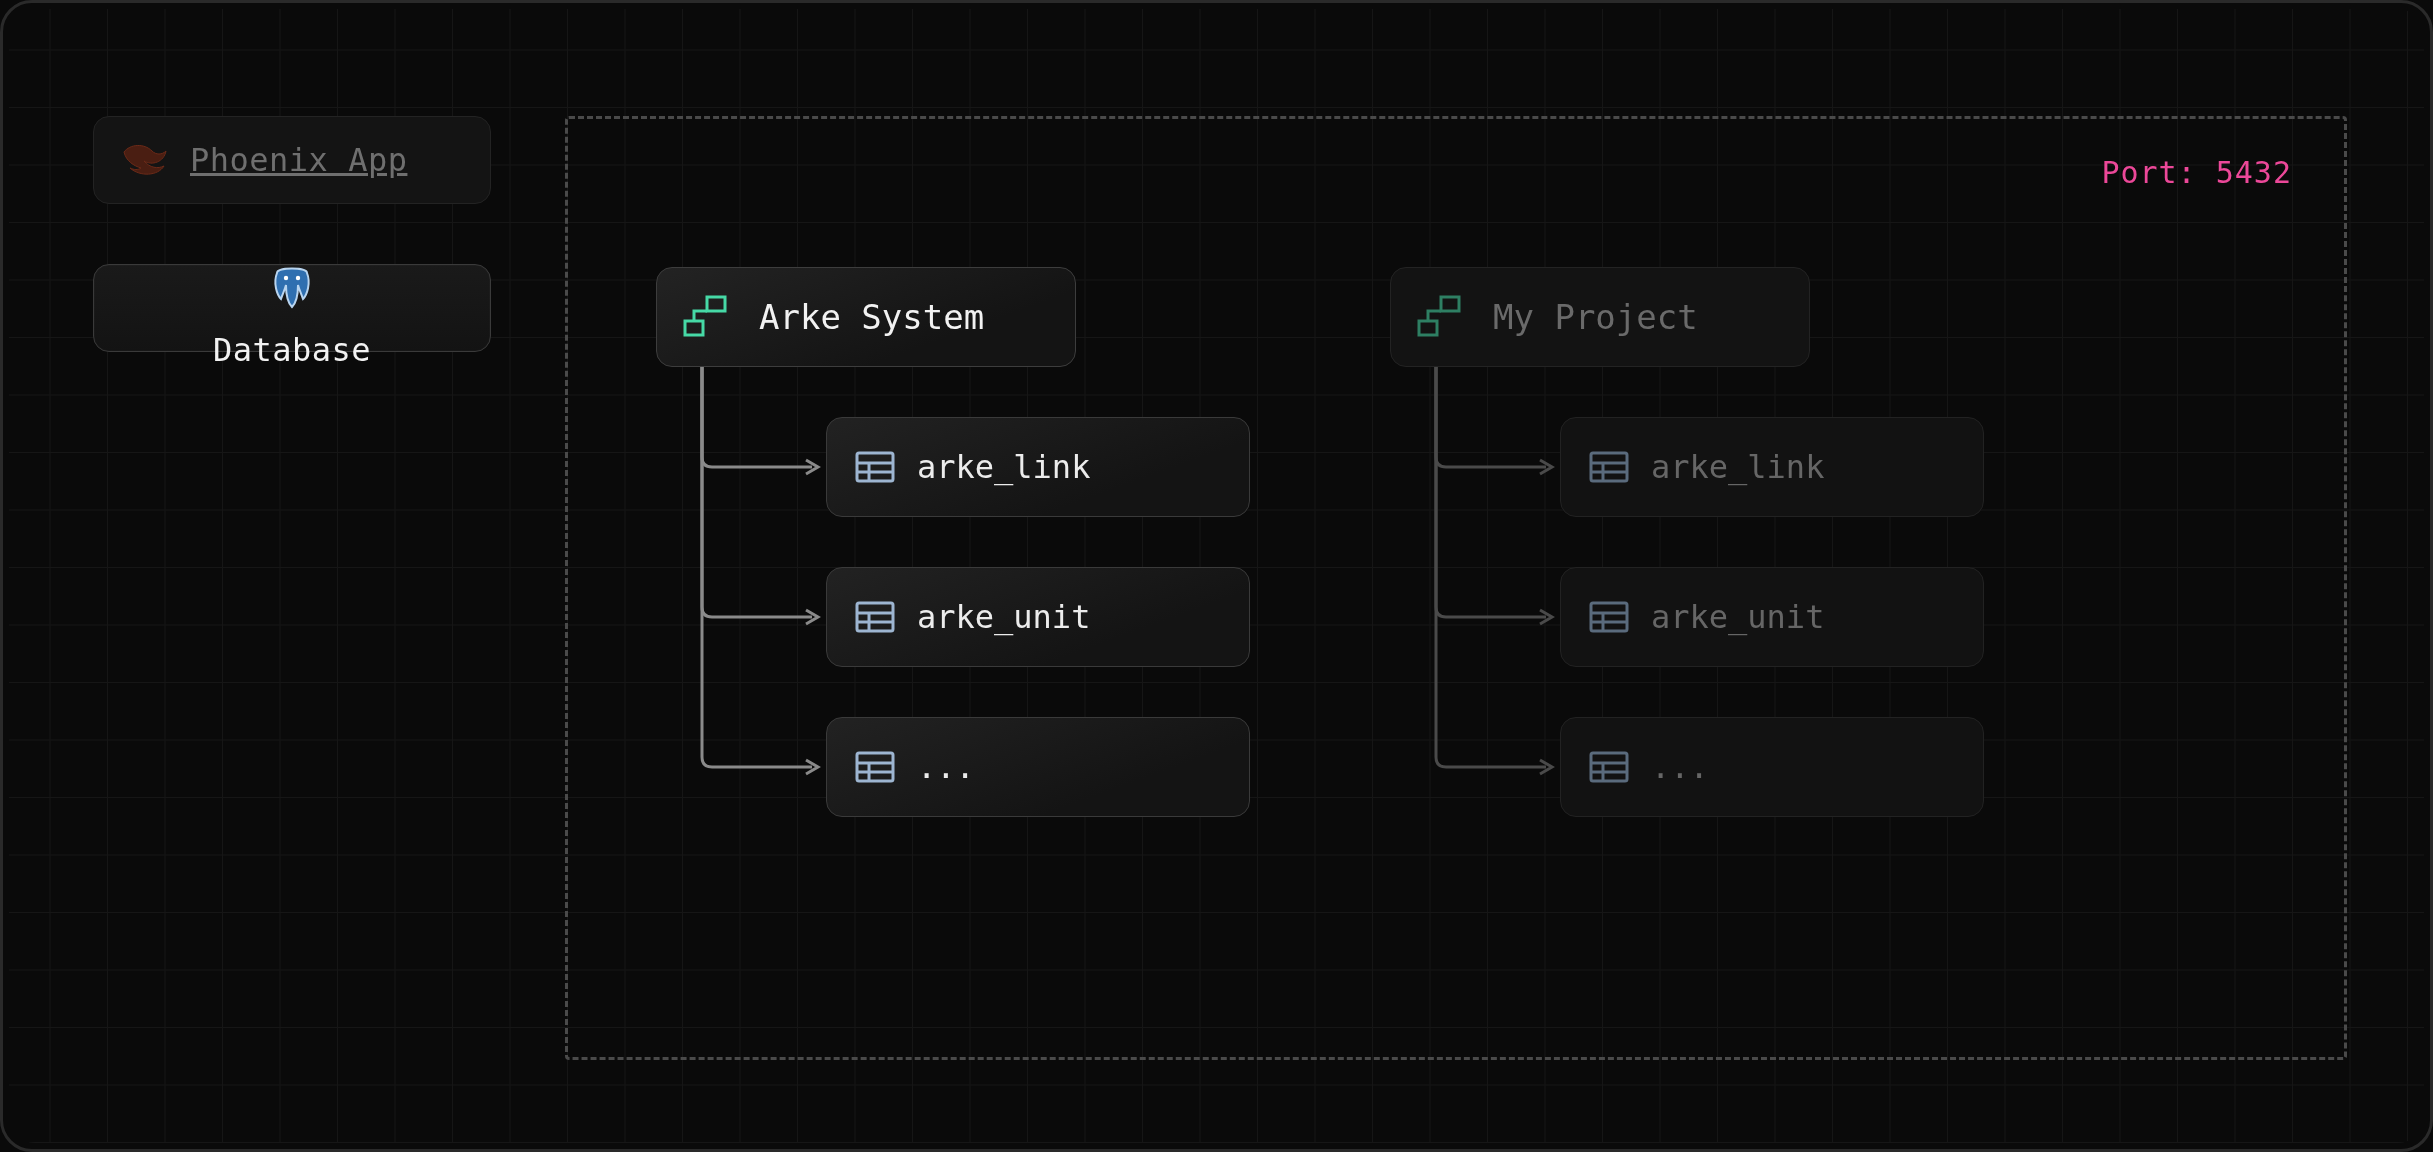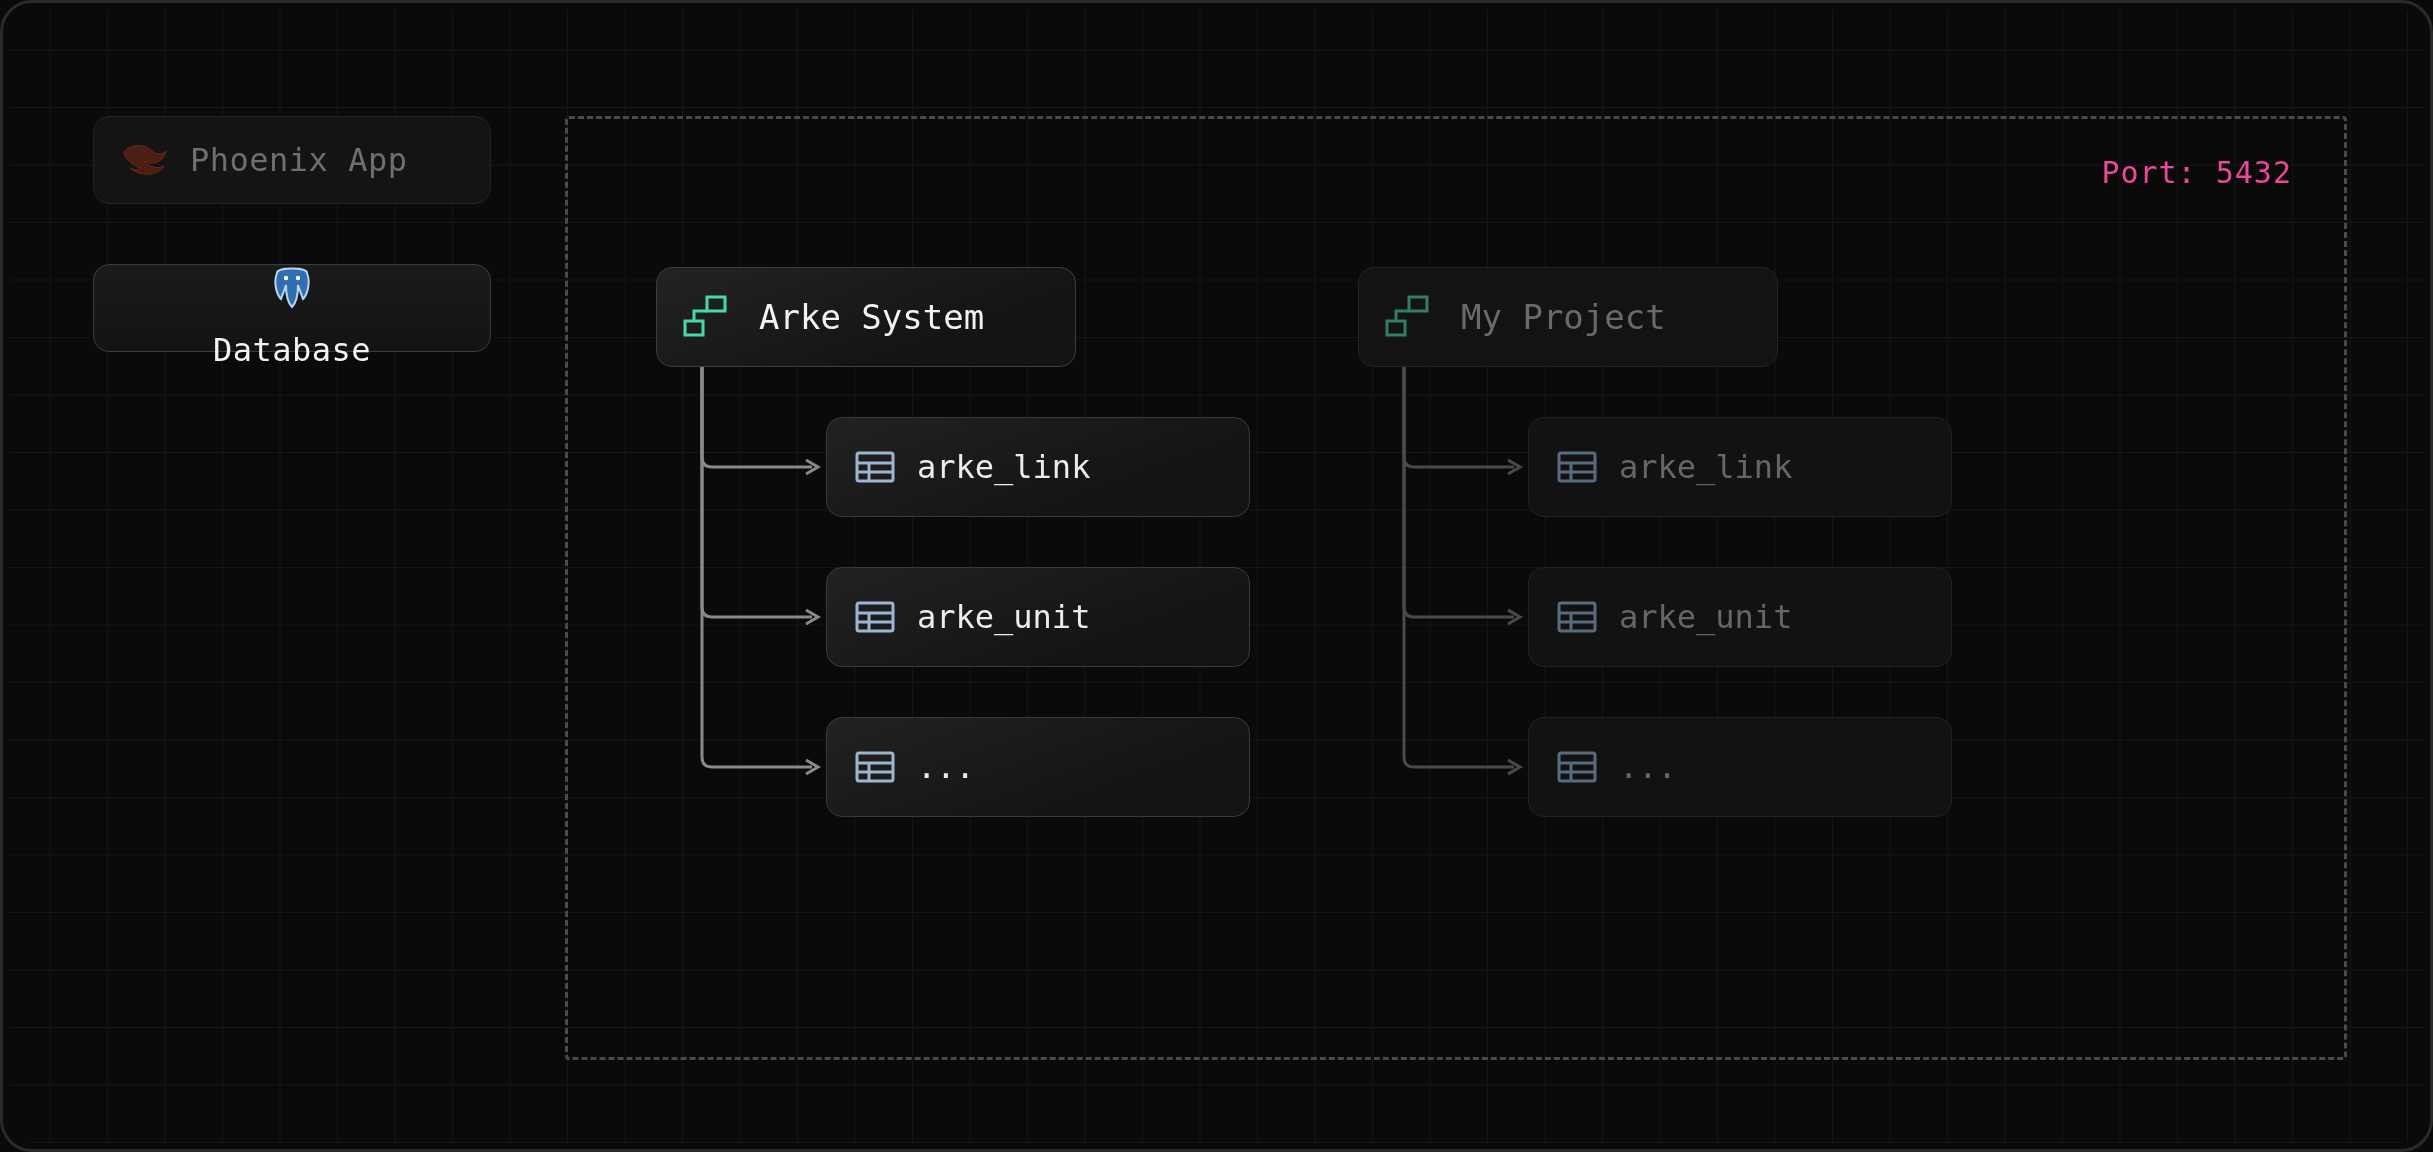--- a/index.html
+++ b/index.html
@@ -45,21 +45,21 @@
     background: #141414;
     border: 1px solid #232323;
     color: #6f6f6f;
   }
   .pill.active {
     background: linear-gradient(180deg, #1a1a1a, #131313);
     border: 1px solid #3a3a3a;
     color: #f2f2f2;
     box-shadow: 0 0 0 1px rgba(255,255,255,0.02) inset;
   }
-  .phoenix { left: 90px; top: 113px; width: 398px; }
+  .phoenix { left: 90px; top: 113px; width: 398px; text-decoration: underline; }
   .database { left: 90px; top: 261px; width: 398px; flex-direction: column; }
 
   
   .db-area {
     position: absolute;
     left: 562px;
     top: 113px;
     width: 1782px;
     height: 944px;
     border: 3px dashed #4a4a4a;
@@ -73,21 +73,21 @@
     font-size: 30px;
     letter-spacing: 1px;
   }
 
   
   .schema-col {
     position: absolute;
     top: 148px;
   }
   .schema-col.left  { left: 88px; }
-  .schema-col.right { left: 790px; }
+  .schema-col.right { left: 822px; }
 
   .schema-head {
     display: flex;
     align-items: center;
     gap: 28px;
     height: 100px;
     padding: 0 30px 0 24px;
     border-radius: 16px;
     font-size: 34px;
     width: fit-content;

